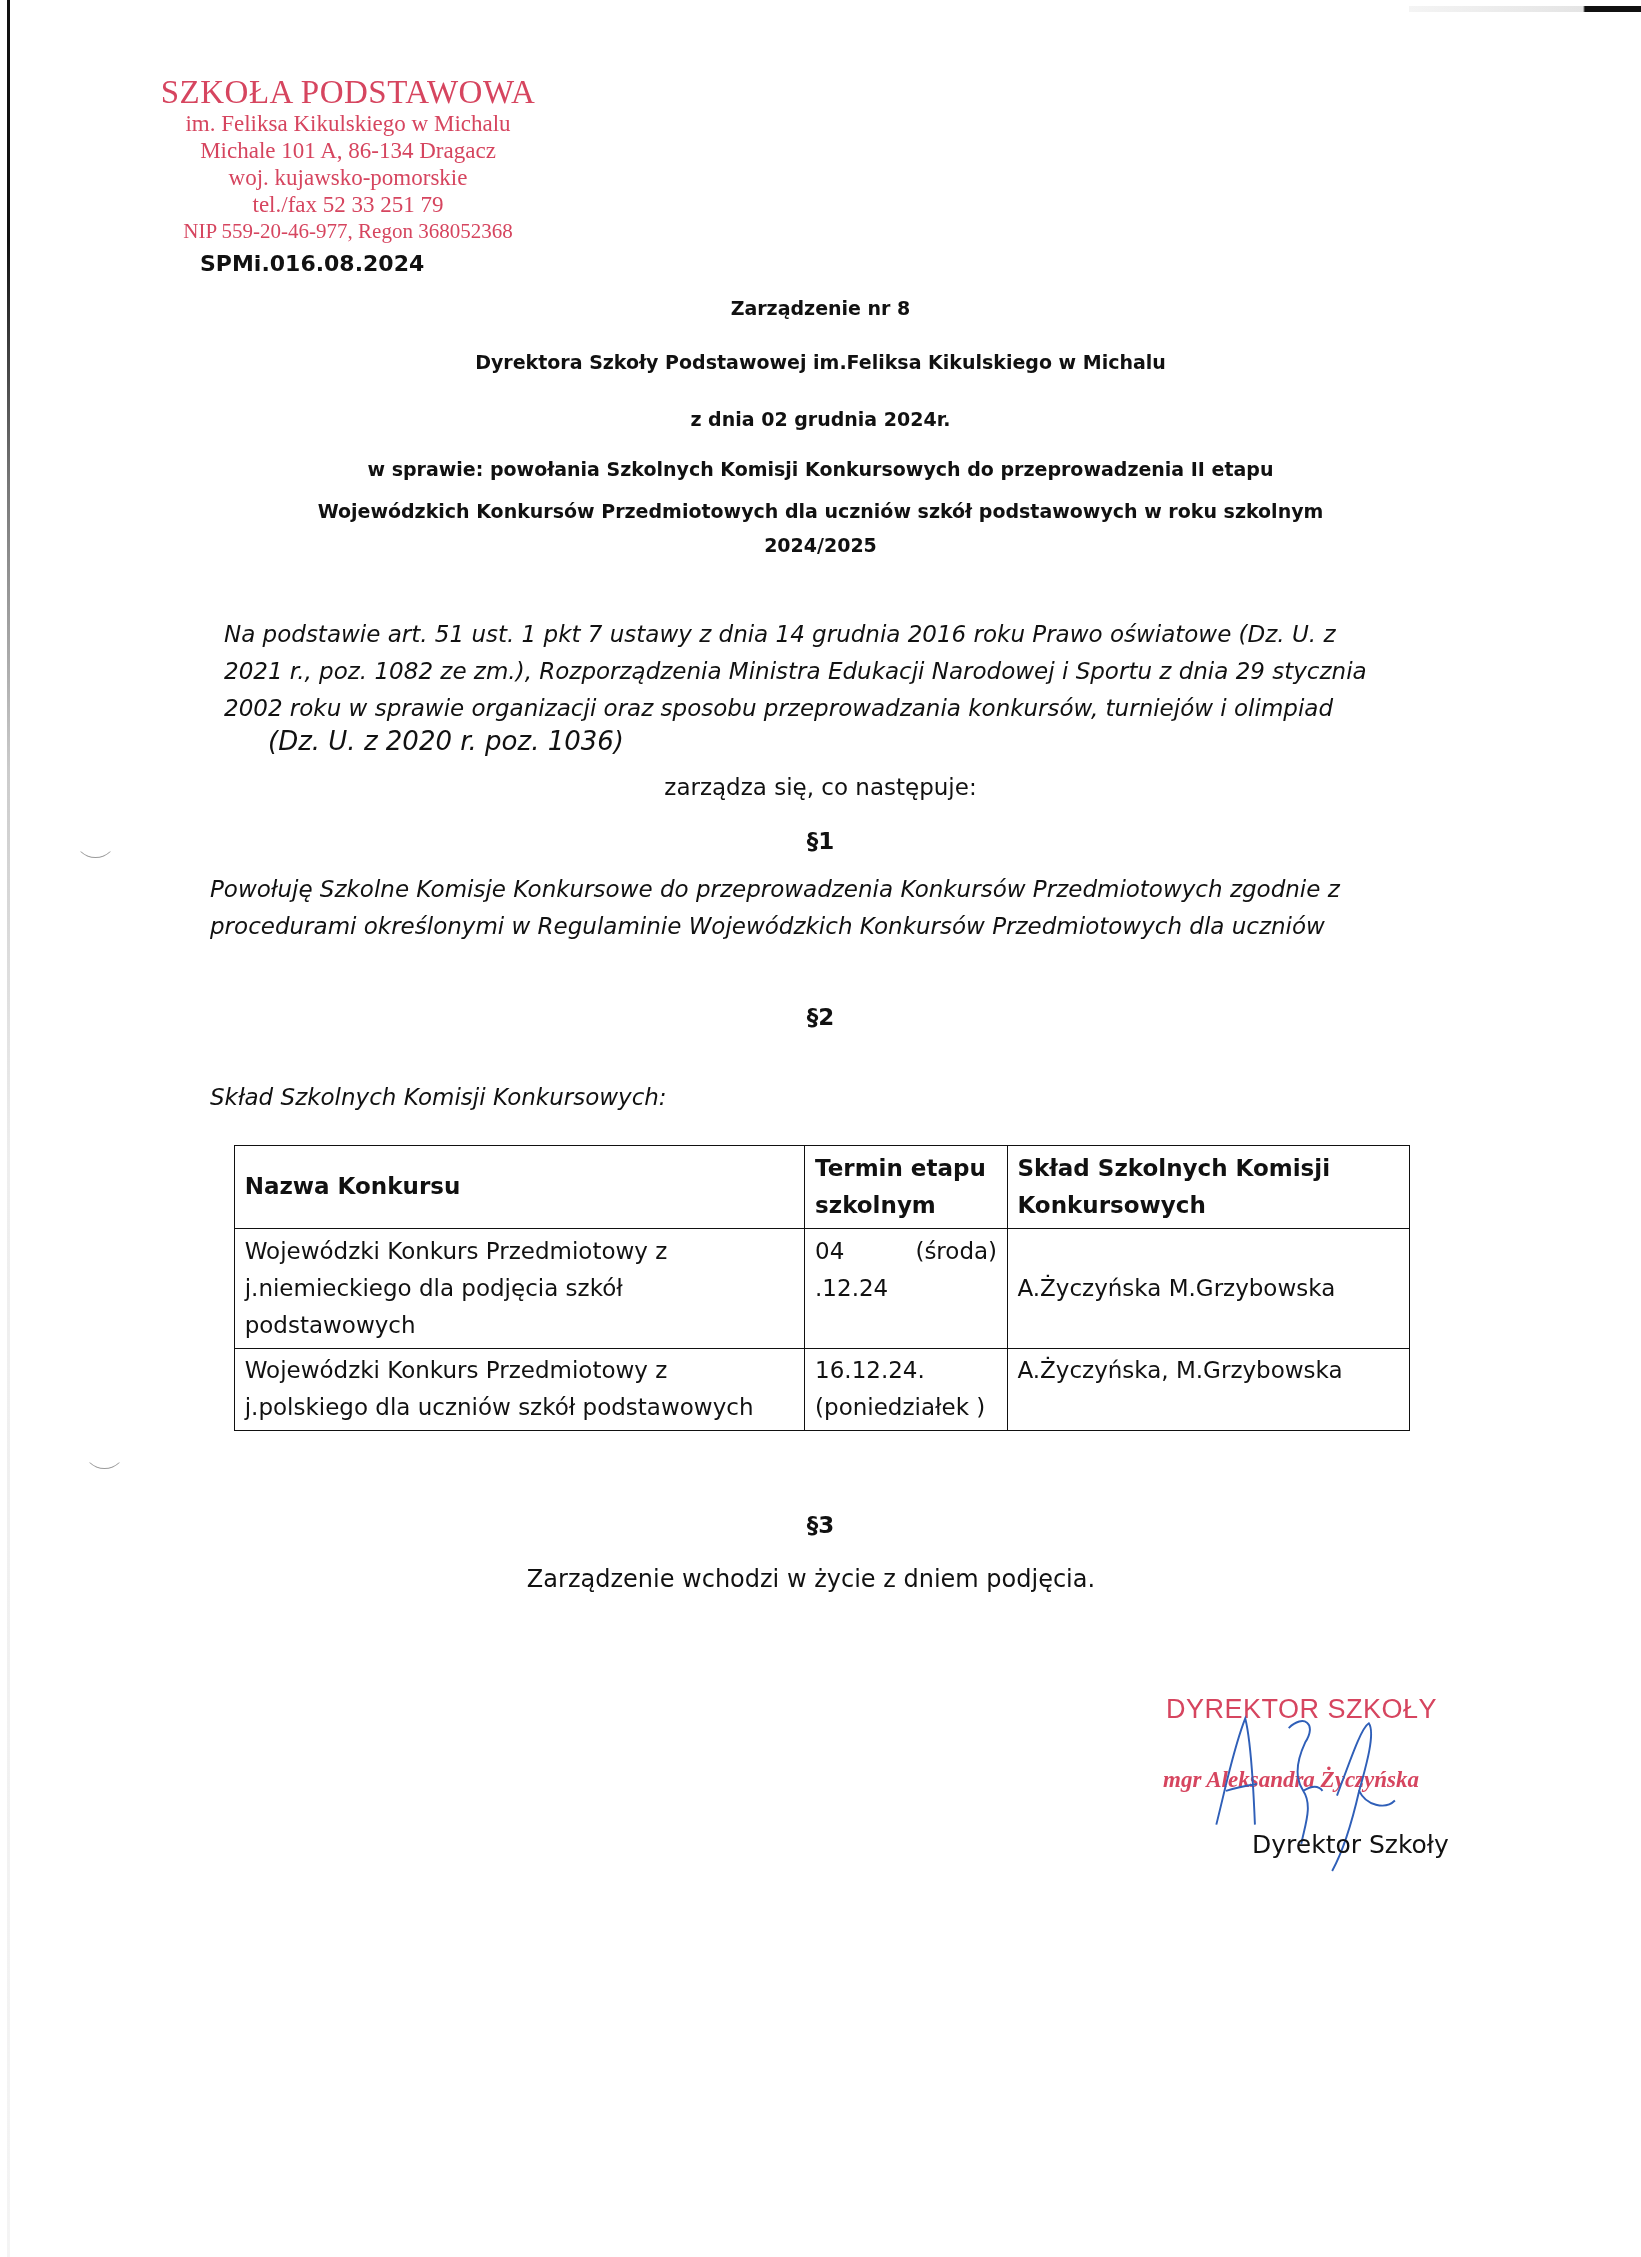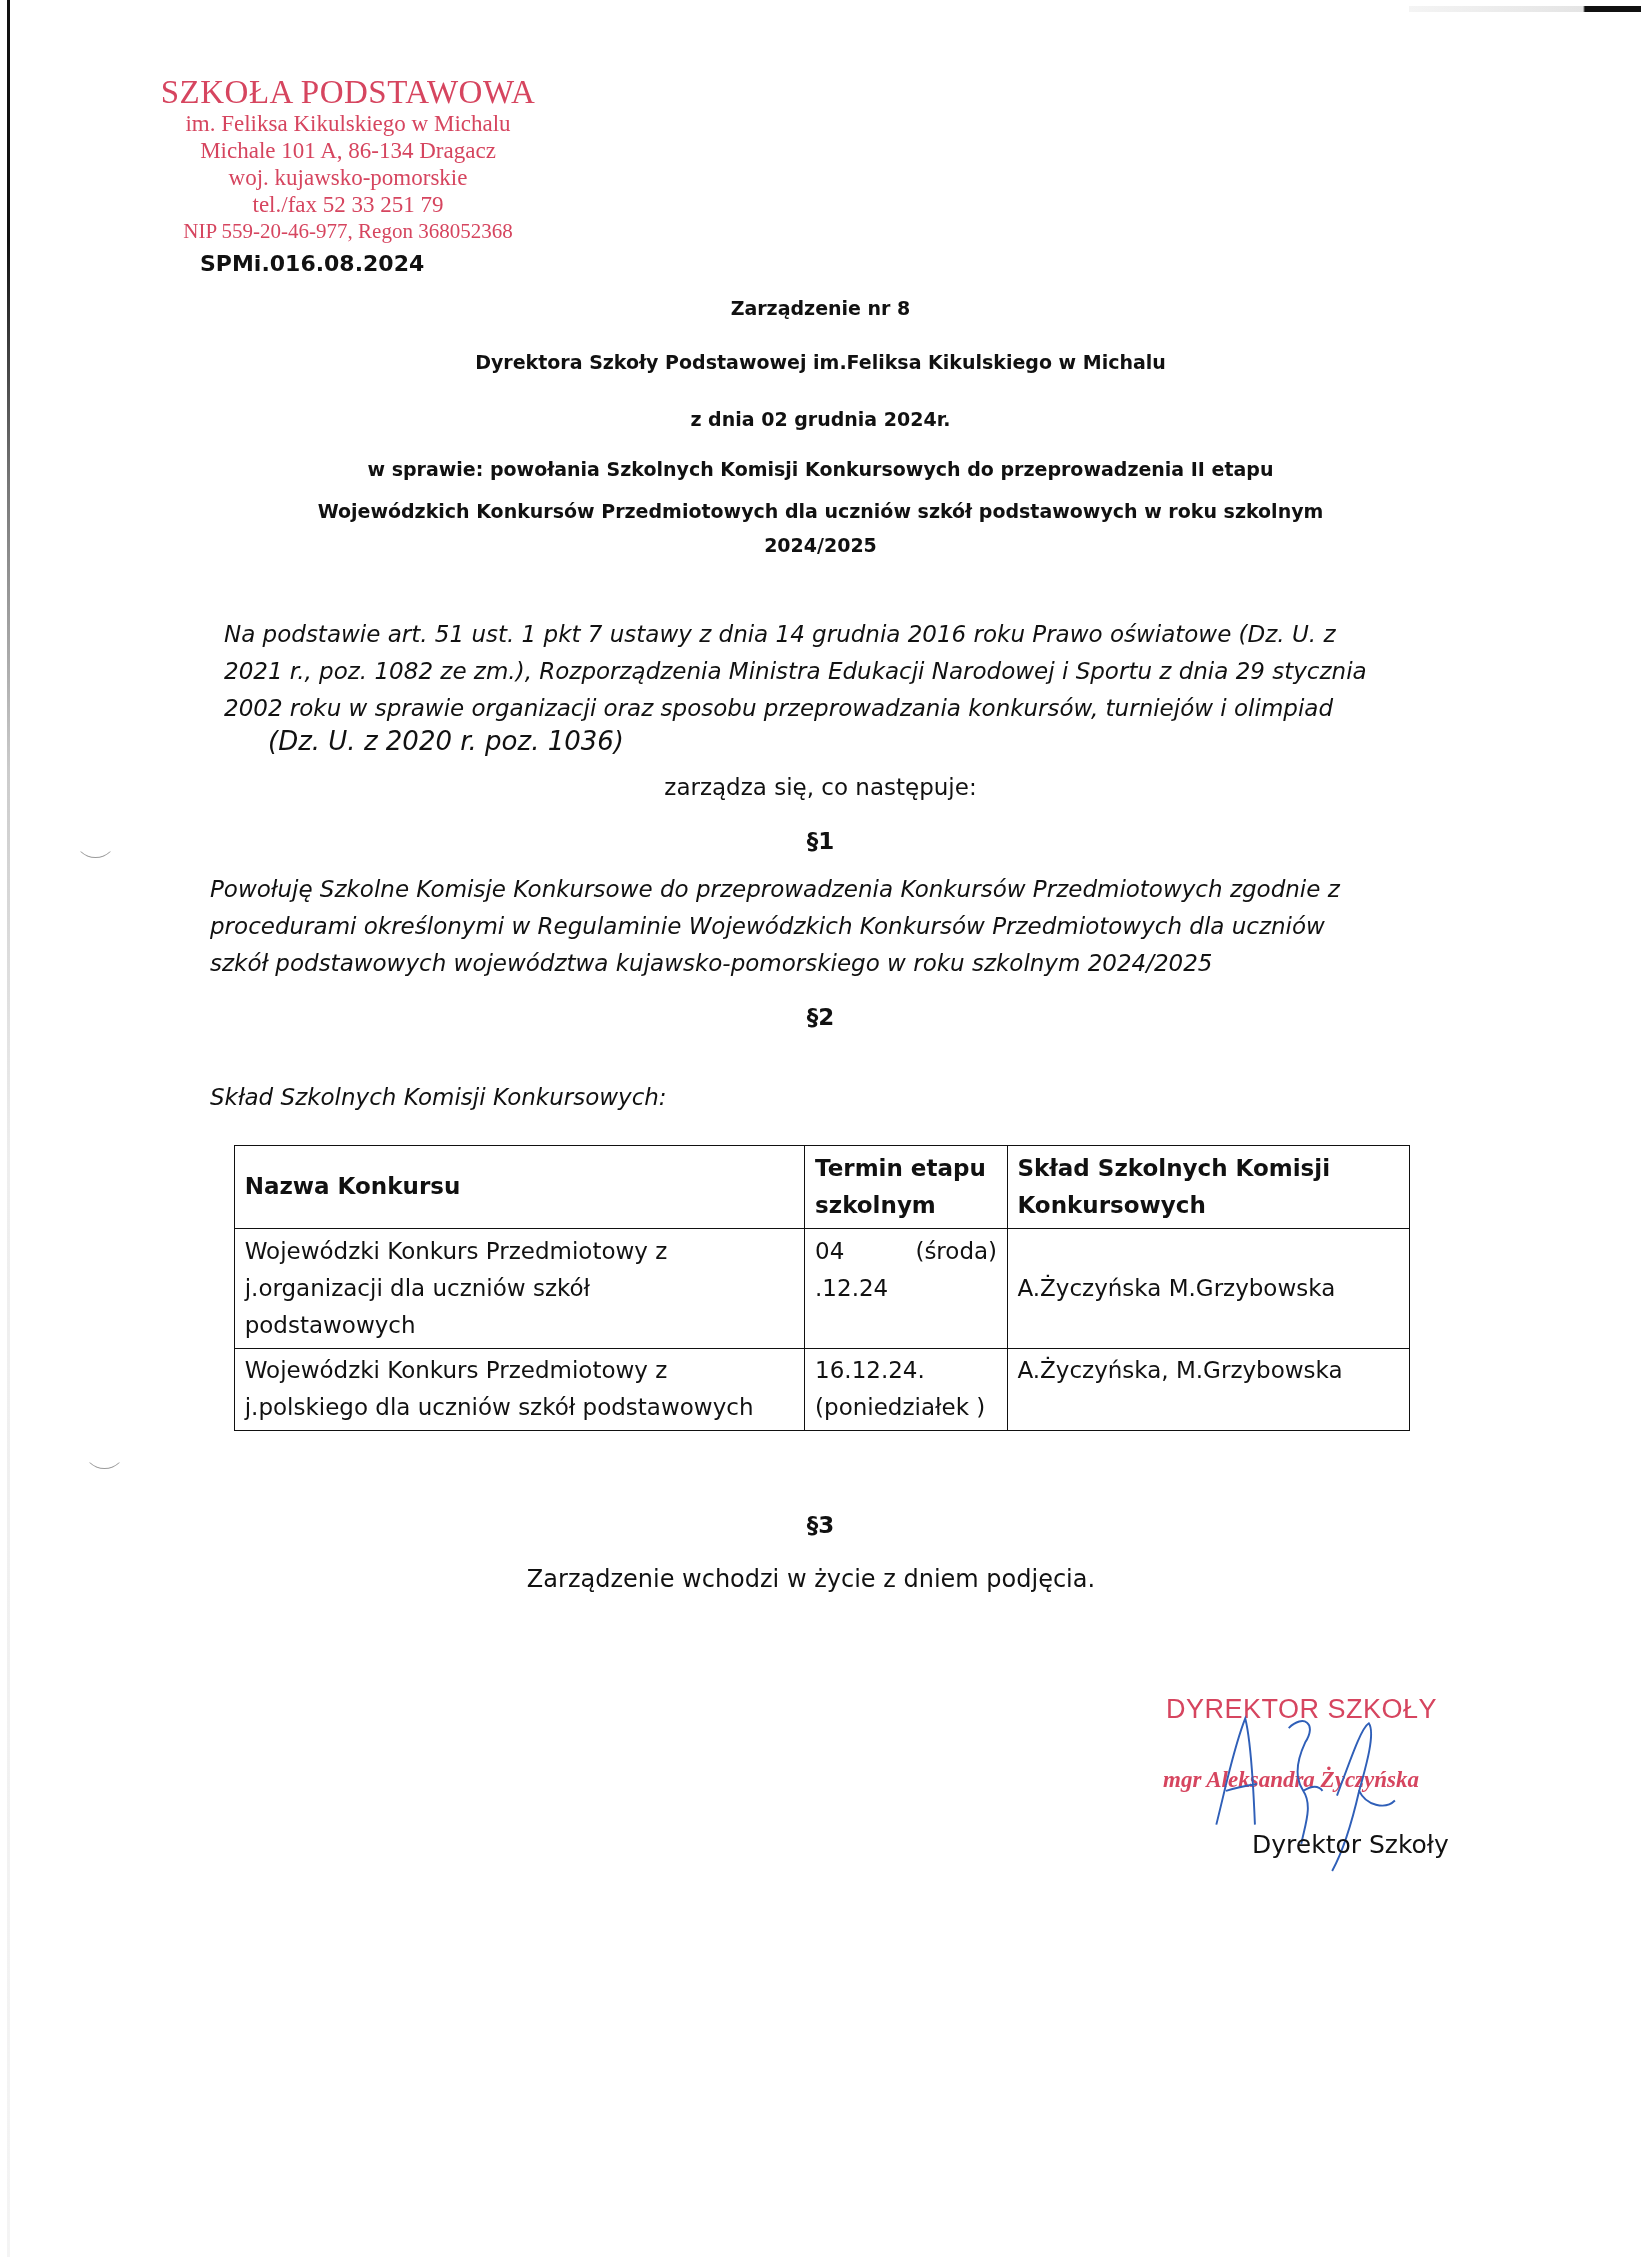--- a/index.html
+++ b/index.html
@@ -68,21 +68,20 @@
       <div>2002 roku w sprawie organizacji oraz sposobu przeprowadzania konkursów, turniejów i olimpiad</div>
       <div class="para-small" style="line-height:29px;">(Dz. U.  z 2020 r. poz. 1036)</div>
     </div>
 
     <div class="center" style="top:774px; font-size:23px;">zarządza się, co następuje:</div>
 
     <div class="center sect" style="top:828px;">§1</div>
     <div class="para" style="left:210px; top:871px; width:1218px;">
       <div>Powołuję Szkolne Komisje Konkursowe do przeprowadzenia Konkursów Przedmiotowych zgodnie z</div>
       <div>procedurami określonymi w Regulaminie Wojewódzkich Konkursów Przedmiotowych dla uczniów</div>
-      <div>szkół podstawowych województwa kujawsko-pomorskiego w roku szkolnym 2024/2025</div>
     </div>
 
     <div class="center sect" style="top:1004px;">§2</div>
     <div class="para" style="left:210px; top:1079px; width:772px;">Skład Szkolnych Komisji Konkursowych:</div>
   </div>
 
   <table class="komisje">
     <thead>
       <tr>
         <th class="c1">Nazwa Konkursu</th>
@@ -93,21 +92,21 @@
         <th>
           <div>Skład Szkolnych Komisji</div>
           <div>Konkursowych</div>
         </th>
       </tr>
     </thead>
     <tbody>
       <tr>
         <td>
           <div>Wojewódzki Konkurs Przedmiotowy z</div>
-          <div>j.organizacji  dla uczniów szkół</div>
+          <div>j.niemieckiego  dla podjęcia szkół</div>
           <div>podstawowych</div>
         </td>
         <td>
           <div class="cell-date">
             <div>04 .12.24</div>
             <div>(środa)</div>
           </div>
         </td>
         <td class="cell-mid">A.Życzyńska M.Grzybowska</td>
       </tr>

